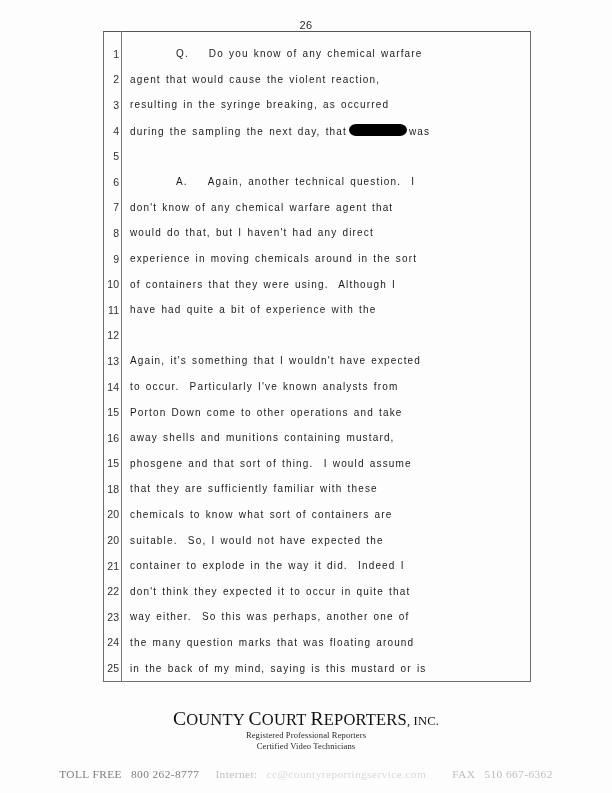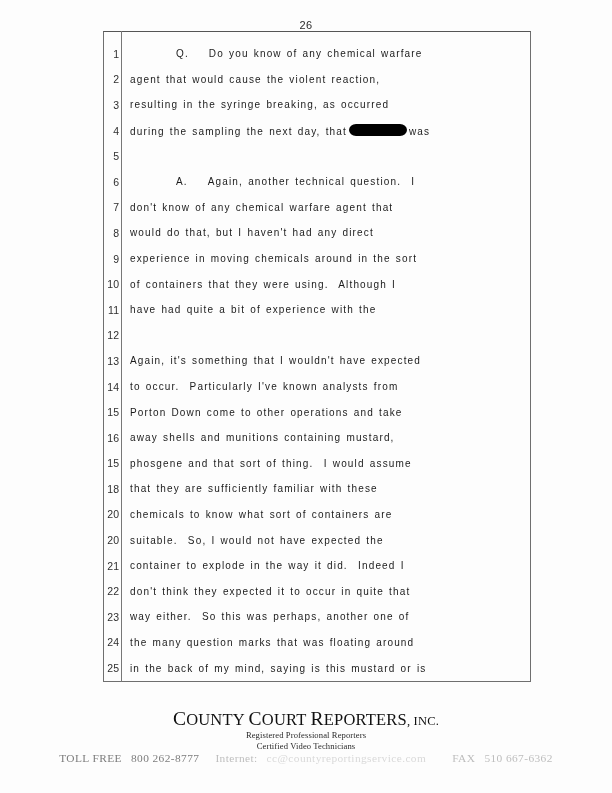--- a/index.html
+++ b/index.html
@@ -138,21 +138,21 @@
     font-size: 12.5px;
   }
   .footer-sub {
     font-family: "Liberation Serif", serif;
     font-size: 8.6px;
     color: #2a2a2a;
     letter-spacing: 0.1px;
     line-height: 11px;
   }
   #footer-contact {
-    margin-top: 0;
+    margin-top: 16px;
     font-family: "Liberation Serif", serif;
     font-size: 11.4px;
     color: #5d5d5d;
     letter-spacing: 0.4px;
     white-space: nowrap;
     
     opacity: 0.72;
   }
   #footer-contact .faded-strong { color: #4a4a4a; }
   #footer-contact .faded-mid    { color: #8f8f8f; opacity: 0.8; }

